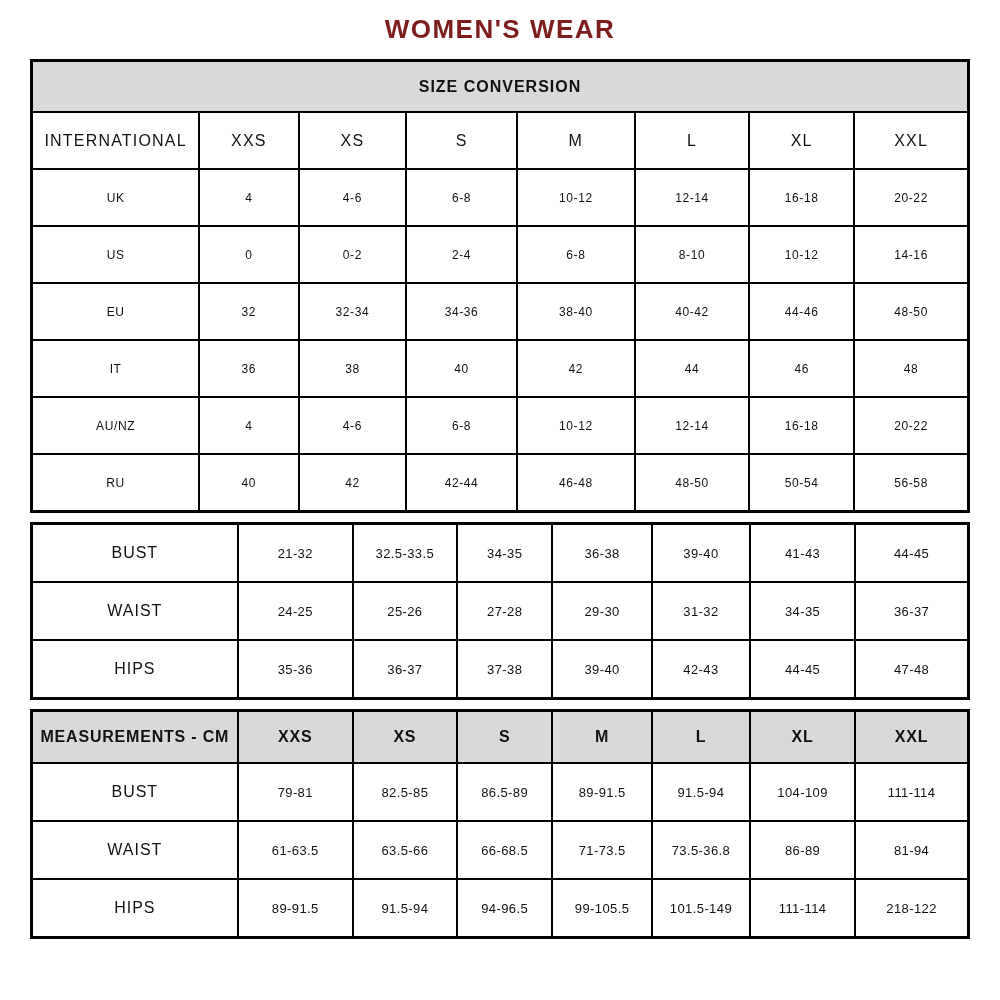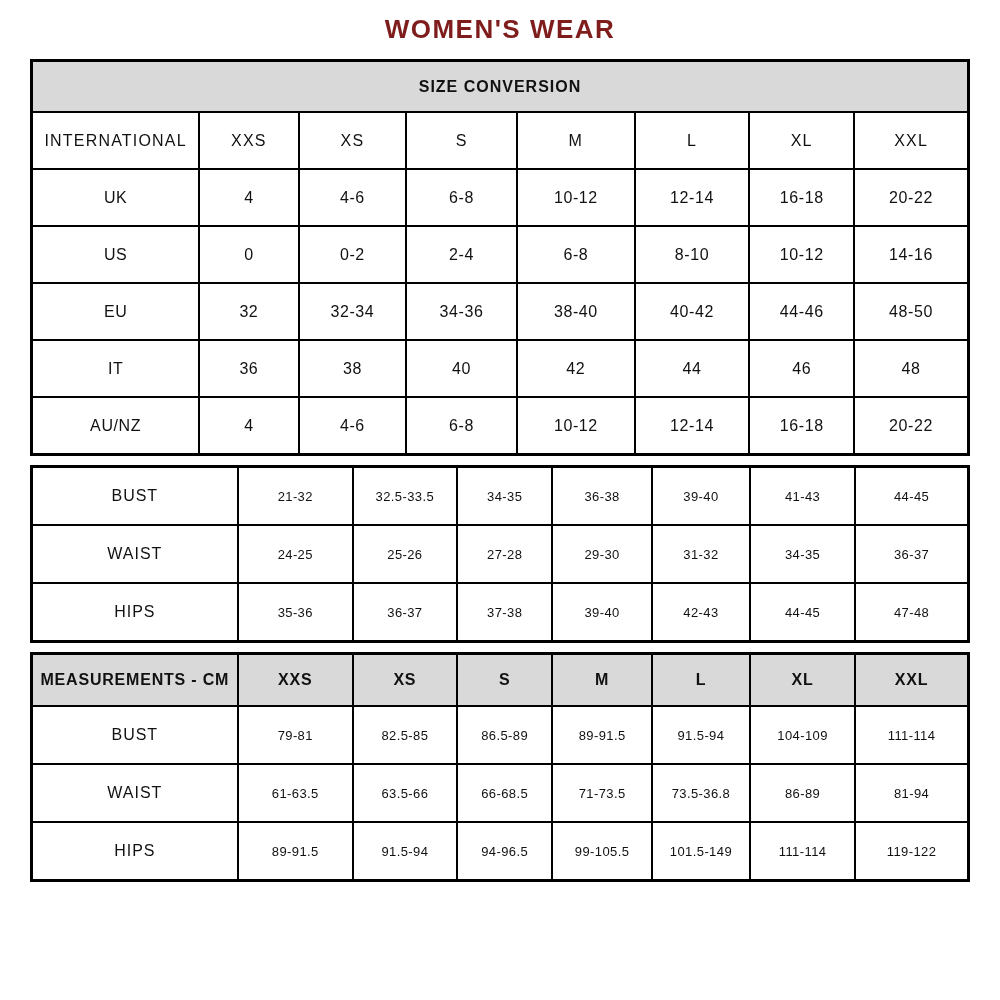--- a/index.html
+++ b/index.html
@@ -49,21 +49,21 @@
     letter-spacing: 1px;
     text-align: center;
   }
   .t1 .head-row td {
     height: 55px;
     font-size: 16px;
     letter-spacing: 1.2px;
   }
   .t1 .data-row td {
     height: 55px;
-    font-size: 16px;
+    font-size: 12px;
     letter-spacing: 0.6px;
   }
   
   .tm .head-row td {
     height: 50px;
     background: #d9d9d9;
     font-weight: bold;
     font-size: 16px;
     letter-spacing: 0.8px;
   }
@@ -151,20 +151,30 @@
         </tr>
         <tr class="data-row">
           <td class="row-label">AU/NZ</td>
           <td>4</td>
           <td>4-6</td>
           <td>6-8</td>
           <td>10-12</td>
           <td>12-14</td>
           <td>16-18</td>
           <td>20-22</td>
+        </tr>
+        <tr class="data-row">
+          <td class="row-label">RU</td>
+          <td>40</td>
+          <td>42</td>
+          <td>42-44</td>
+          <td>46-48</td>
+          <td>48-50</td>
+          <td>50-54</td>
+          <td>56-58</td>
         </tr>
       </tbody>
   </table>
 
   <table class="tm">
     <colgroup>
       <col style="width:22.0%">
         <col style="width:12.3%">
         <col style="width:11.1%">
       <col style="width:10.2%">
@@ -250,18 +260,18 @@
           <td>81-94</td>
         </tr>
         <tr class="data-row">
           <td class="row-label">HIPS</td>
           <td>89-91.5</td>
           <td>91.5-94</td>
           <td>94-96.5</td>
           <td>99-105.5</td>
           <td>101.5-149</td>
           <td>111-114</td>
-          <td>119-122</td>
+          <td>218-122</td>
         </tr>
       </tbody>
   </table>
 
 </div>
 
 </body></html>

